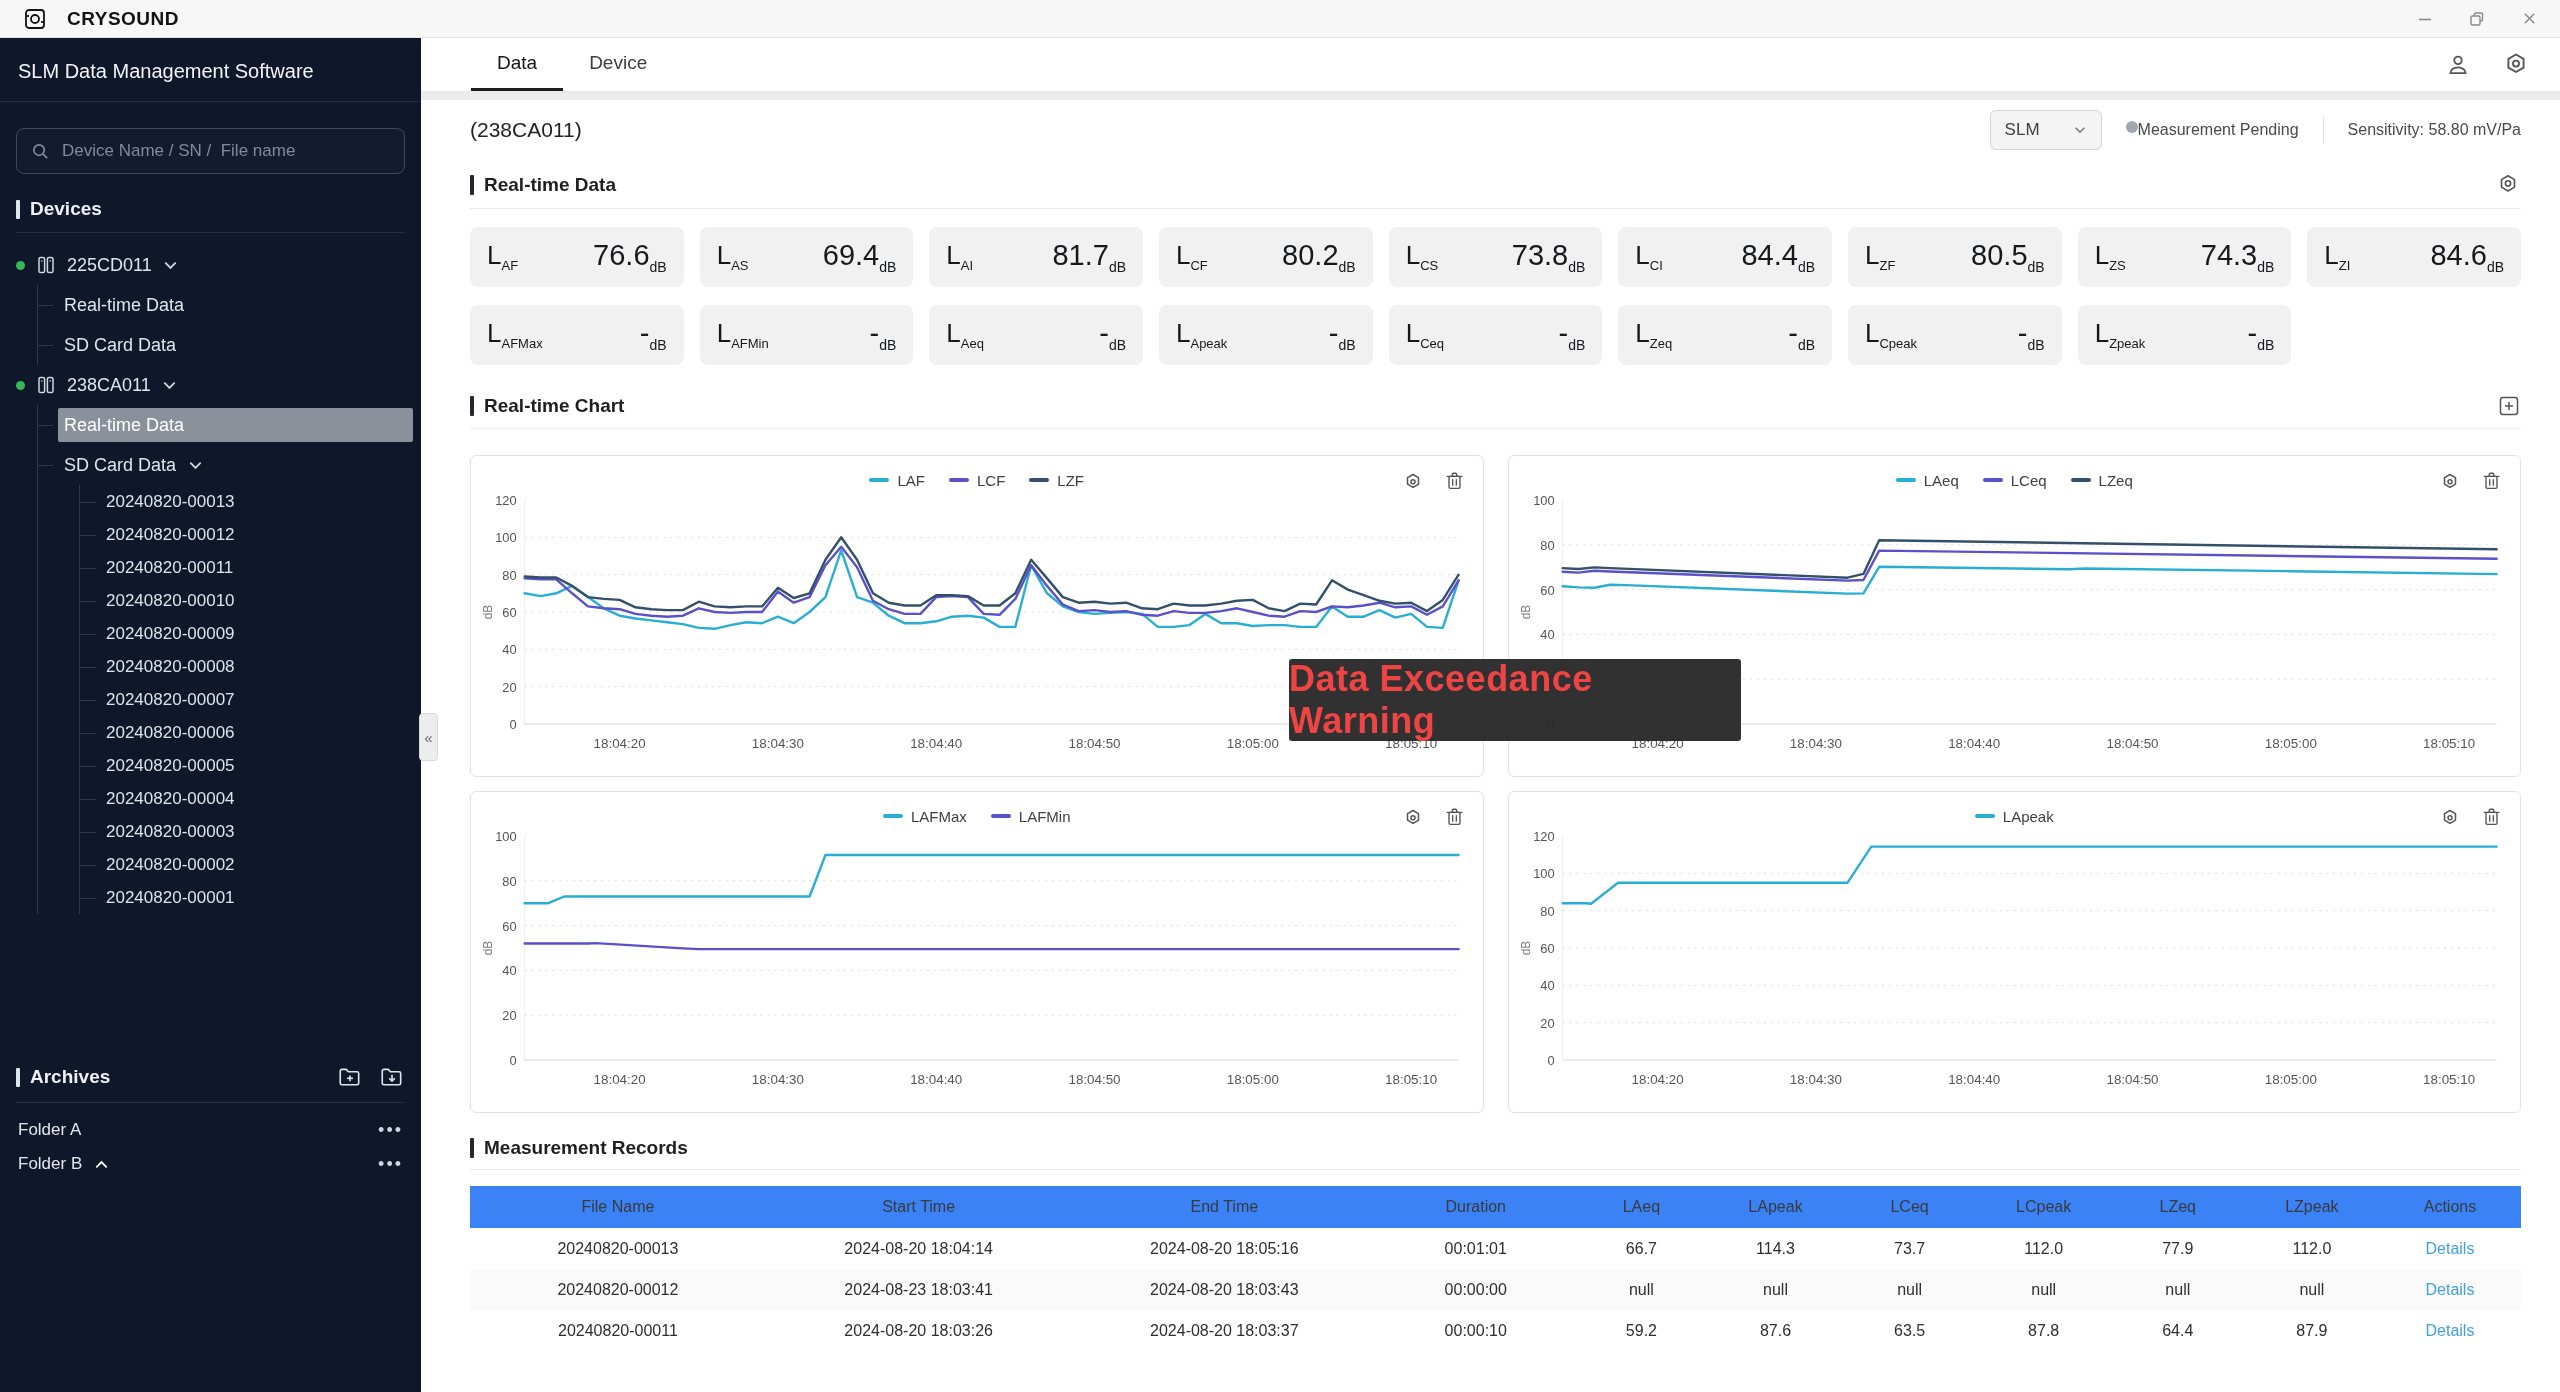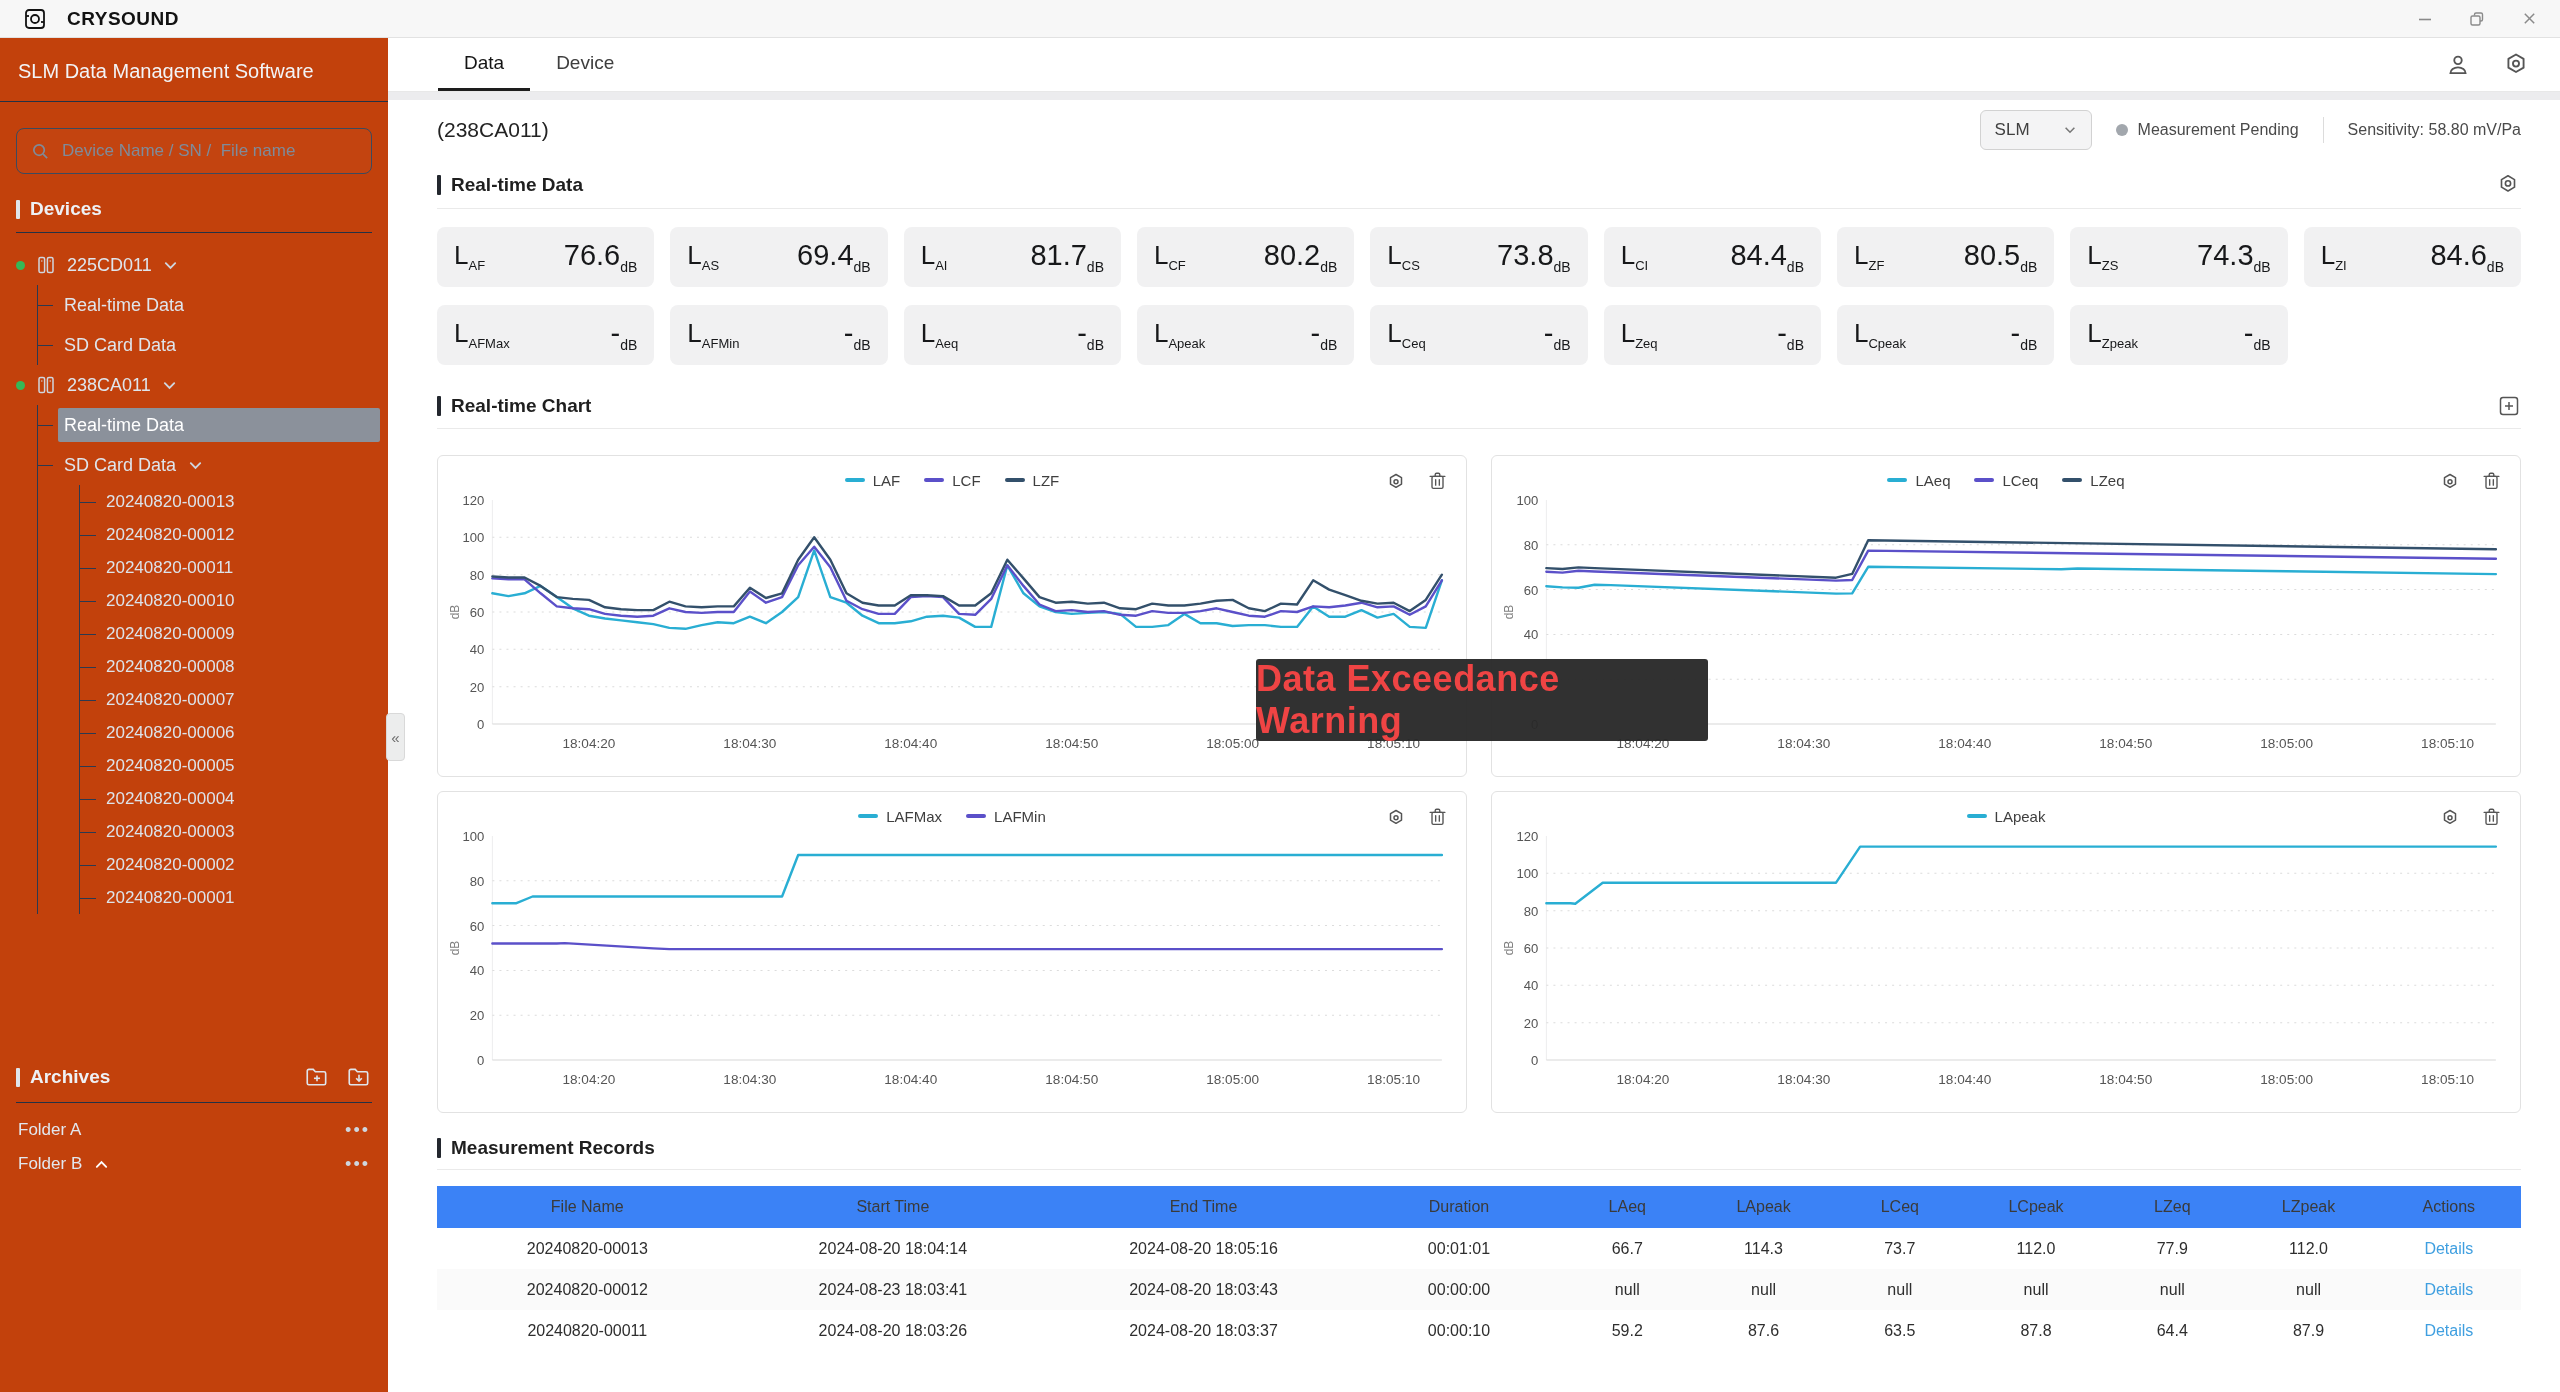--- a/index.html
+++ b/index.html
@@ -10,21 +10,21 @@
   .topbar { height:38px; background:#f7f7f7; border-bottom:1px solid #e2e2e2; display:flex; align-items:center; padding:0 14px 0 24px; }
   .brand { display:flex; align-items:center; gap:9px; }
   .brand-text { font-size:19px; font-weight:bold; letter-spacing:.5px; color:#121212;margin-left:12px; }
   .win-controls { margin-left:auto; display:flex; align-items:center; gap:30px; padding-right:6px; }
   .win-btn { width:22px; height:22px; display:flex; align-items:center; justify-content:center; color:#8a8a8a; cursor:default; }
 
   
   .app { display:flex; height:1354px; }
 
   
-  .sidebar { width:388px; flex-shrink:0; background:#c2410c; color:#dfe5ec; position:relative; }
+  .sidebar { width:421px; flex-shrink:0; background:#0f172a; color:#dfe5ec; position:relative; }
   .sb-title { padding:22px 18px 18px; font-size:20px; color:#f2f4f7; border-bottom:1px solid #243144; }
   .search-wrap { margin:26px 16px 6px; }
   .search-box { display:flex; align-items:center; gap:12px; border:1px solid #3c4a5e; border-radius:8px; height:46px; padding:0 14px; background:rgba(255,255,255,0.02); }
   .search-box input { flex:1; background:transparent; border:none; outline:none; color:#cdd5df; font-size:17px; font-family:inherit; }
   .search-box input::placeholder { color:#7f8b9a; }
 
   .sec-head-dark { display:flex; align-items:center; padding:0 16px; margin-top:24px; }
   .sec-bar-light { width:4px; height:19px; background:#dfe5ec; margin-right:10px; border-radius:1px; }
   .sec-label-dark { font-size:19px; font-weight:600; color:#eef1f5; }
   .sec-actions { margin-left:auto; display:flex; gap:16px; }
@@ -56,21 +56,21 @@
   .tab.active { color:#141414; border-bottom-color:#1d1d1d; }
   .tab-icons { position:absolute; right:30px; top:0; height:100%; display:flex; align-items:center; gap:30px; }
 
   .strip { height:8px; background:#ececee; }
   .content { flex:1; background:#ffffff; padding:0 39px 0 49px; overflow:hidden; position:relative; }
 
   .content-header { height:60px; display:flex; align-items:center; }
   .device-id { font-size:21px; color:#232323; }
   .header-right { margin-left:auto; display:flex; align-items:center; gap:24px; }
   .mode-select { display:flex; align-items:center; justify-content:space-between; width:112px; height:40px; border:1px solid #d2d2d2; background:#f4f4f5; border-radius:6px; padding:0 14px; font-size:17px; color:#404040; }
-  .status { display:flex; align-items:center; gap:10px; font-size:16px; color:#4a4a4a; }
+  .status { display:flex; align-items:flex-start; font-size:16px; color:#4a4a4a; }
   .status-dot { width:12px; height:12px; border-radius:50%; background:#a2a7ad; }
   .vdiv { width:1px; height:26px; background:#dcdcdc; }
   .sens { font-size:16px; color:#4a4a4a; }
 
   .sec-head { display:flex; align-items:center; margin-top:12px; }
   .sec-bar { width:4px; height:20px; background:#23272e; margin-right:10px; border-radius:1px; }
   .sec-title { font-size:19px; font-weight:600; color:#1f1f1f; }
   .sec-action { margin-left:auto; display:flex; }
   .sec-divider { border-top:1px solid #eaeaea; margin-top:10px; }
 

